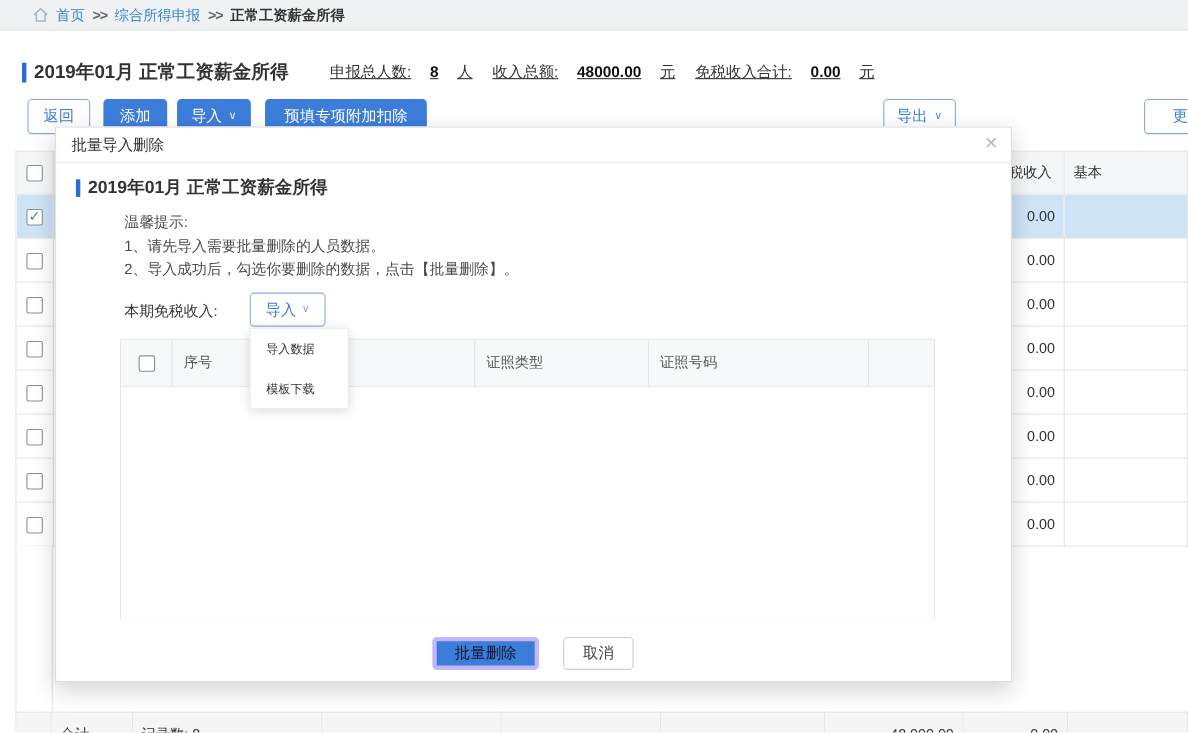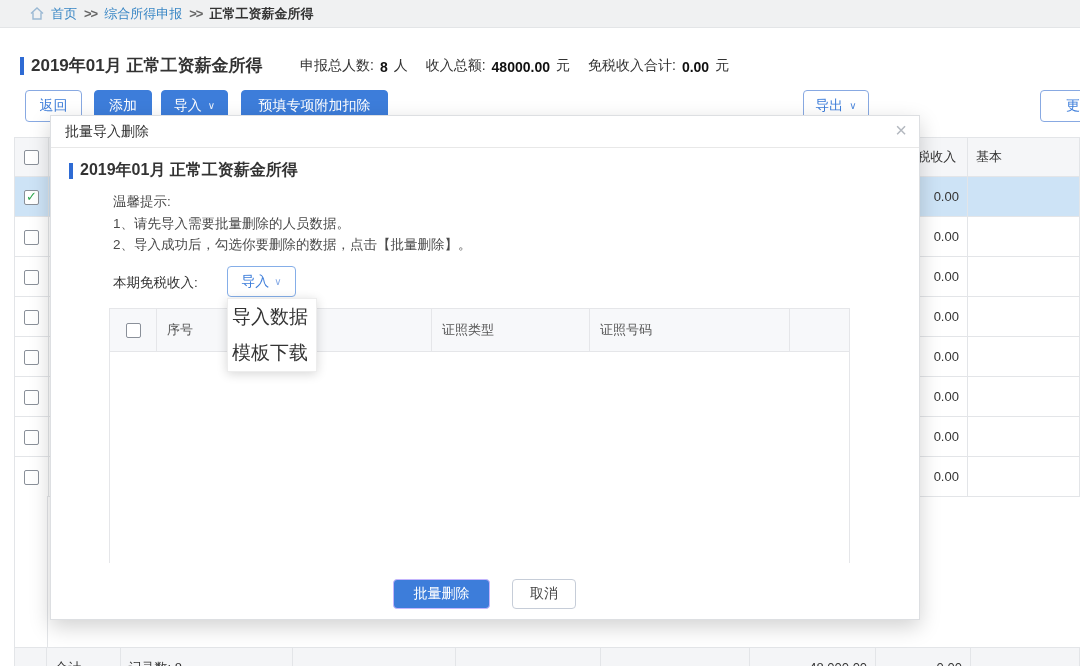--- a/index.html
+++ b/index.html
@@ -13,21 +13,21 @@
   .crumb-link { color:#3a87c5; cursor:pointer; }
   .crumb-sep { color:#666; font-weight:bold; letter-spacing:-1px; }
   .crumb-current { color:#333; font-weight:bold; }
 
   
   .title-row { position:absolute; left:20px; top:54px; display:flex; align-items:center; }
   .accent-bar { width:4px; height:18px; background:#2e6bd4; margin-right:7px; }
   .page-title { font-size:17px; font-weight:bold; color:#333; }
   .stats { position:absolute; left:300px; top:57px; display:flex; align-items:center; gap:18px;
     font-size:14px; color:#333; }
-  .stat { display:flex; align-items:flex-end; gap:6px; }
+  .stat { display:flex; align-items:flex-start; gap:17px;text-decoration:underline; }
   .stat .val { font-weight:bold; color:#111; }
 
   
   .btn { position:absolute; top:90px; height:32px; border-radius:4px; font-size:14px;
     display:flex; align-items:center; justify-content:center; gap:6px; cursor:pointer; }
   .btn-primary { background:#3d7dda; border:1px solid #3d7dda; color:#fff; }
   .btn-outline { background:#fff; border:1px solid #88a9e2; color:#3d7dda; }
   .caret { font-size:10px; line-height:1; opacity:.9; }
 
   
@@ -72,27 +72,27 @@
     border:1px solid #e5e6e9; }
   .m-thead { display:flex; height:43px; background:#f7f8fa; border-bottom:1px solid #e5e6e9; }
   .m-th { border-right:1px solid #e5e6e9; display:flex; align-items:center; font-size:13px;
     color:#555; padding:0 10px; }
   .m-th:last-child { border-right:none; }
   .m-tbody { height:211px; background:#fff; }
 
   
   .dd-menu { position:absolute; left:176px; top:182px; width:90px; background:#fff;
     border:1px solid #ededed; box-shadow:0 2px 10px rgba(0,0,0,.16); z-index:20; }
-  .dd-item { height:36px; display:flex; align-items:center; padding-left:4px; font-size:19px;
+  .dd-item { height:36px; display:flex; align-items:center; padding-left:14px; font-size:11px;
     color:#333; cursor:pointer; }
 
   
   .m-btn { position:absolute; top:463px; height:30px; border-radius:4px; font-size:14px;
     display:flex; align-items:center; justify-content:center; cursor:pointer; }
-  .m-del { left:342px; width:97px; background:#3d7dda; border:1px solid #c4b5fd; color:#ffffff;text-align:center; }
+  .m-del { left:342px; width:97px; background:#3d7dda; border:4px solid #c4b5fd; color:#0f172a;text-align:center; }
   .m-cancel { left:461px; width:64px; background:#fff; border:1px solid #c6cdd8; color:#444; }
 </style>
 </head>
 <body>
 
 <div class="screen">
 
   <div class="crumb-bar">
     <svg width="14" height="13" viewBox="0 0 14 13">
       <path d="M1 6.5 L7 1 L13 6.5 M3 5.5 V12 H11 V5.5" fill="none" stroke="#9bb9d4" stroke-width="1.4"></path>

